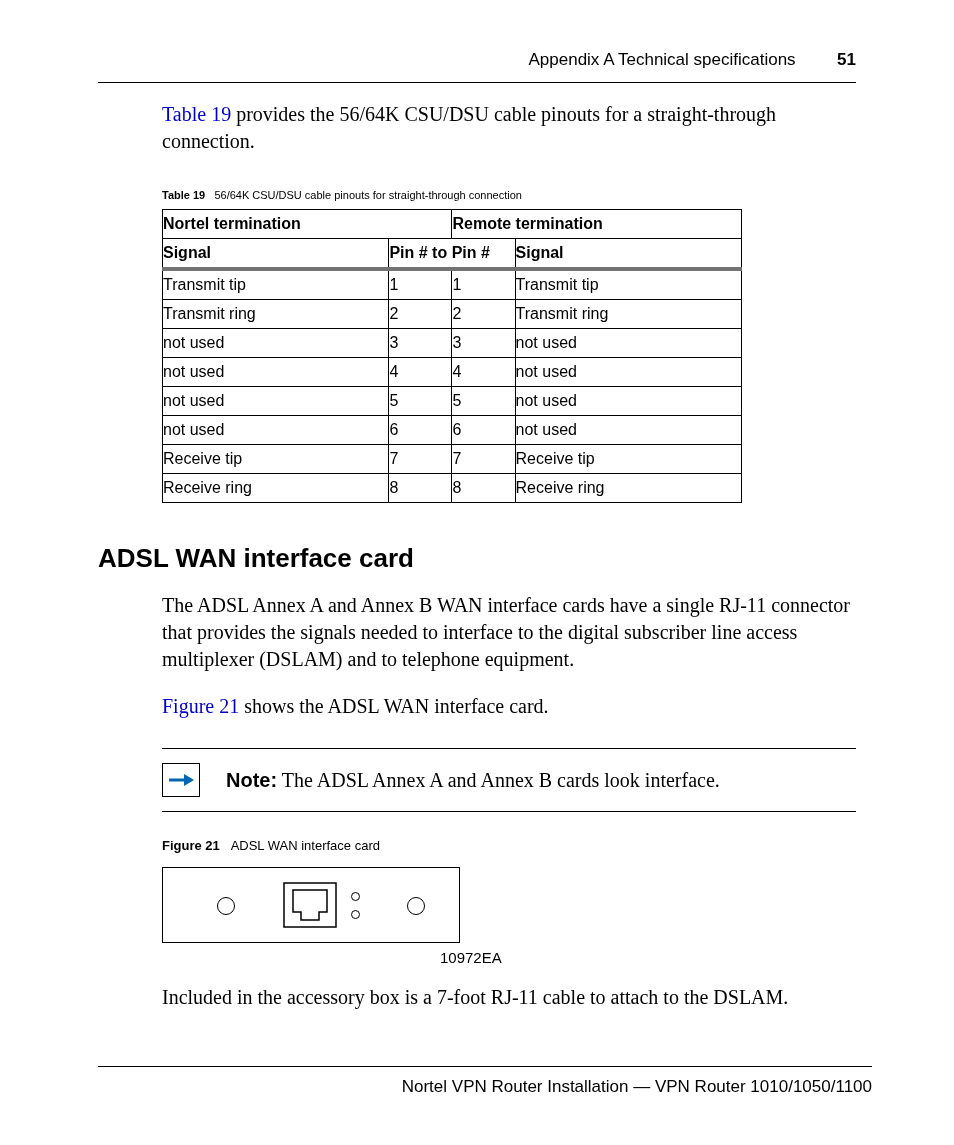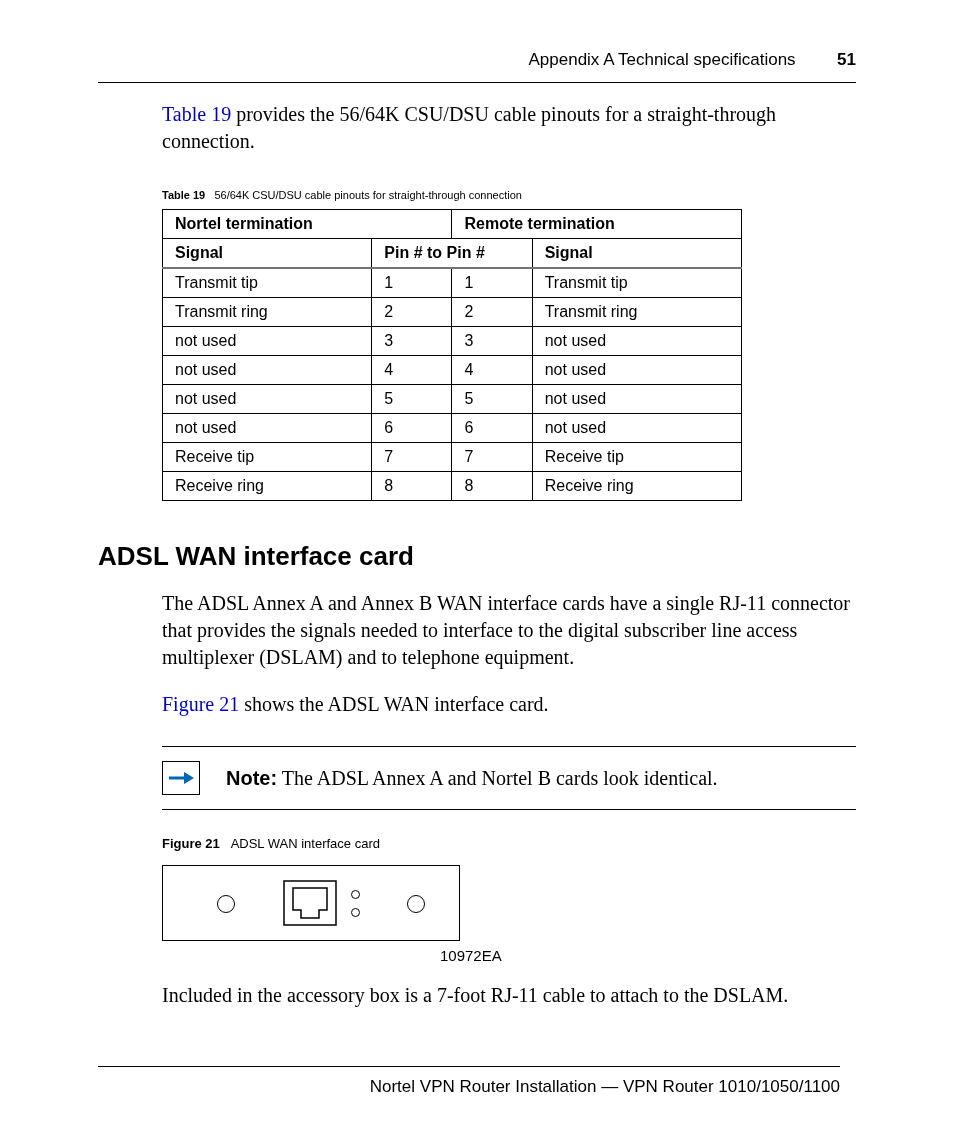--- a/index.html
+++ b/index.html
@@ -7,24 +7,24 @@
   .page{padding:50px 98px 0 98px;}
   .running-head{font-family:Arial,Helvetica,sans-serif;font-size:17px;text-align:right;padding-bottom:12px;}
   .running-head .pnum{font-weight:bold;margin-left:32px;}
   .hr{border:0;border-top:1.5px solid #000;margin:0;}
   .body-indent{margin-left:64px;}
   .para{font-size:20px;line-height:1.35;margin-top:18px;}
   .link{color:#0000c8;}
   .tbl-cap{font-family:Arial,Helvetica,sans-serif;font-size:11px;margin-top:34px;}
   .tbl-cap .lbl{font-weight:bold;}
   table.pinout{border-collapse:collapse;width:580px;margin-top:8px;font-family:Arial,Helvetica,sans-serif;font-size:16px;}
-  table.pinout th,table.pinout td{border:1px solid #000;padding:5px 12px;text-align:left;font-weight:normal;}
+  table.pinout th,table.pinout td{border:1px solid #000;padding:5px 0;text-align:left;font-weight:normal;}
   table.pinout tr.grp th{font-weight:bold;border-bottom:1px solid #000;}
   table.pinout tr.hdr th{font-weight:bold;}
-  table.pinout tr.hdr th.mid{border-bottom:2px solid #737373;}
+  table.pinout tr.hdr th.mid{border-bottom:4px solid #737373;}
   .col-sig{width:218px;}
   .col-pin{width:60px;}
   h2.section{font-family:Arial,Helvetica,sans-serif;font-size:26px;font-weight:bold;margin:40px 0 0 0;}
   .note-box{margin-top:28px;}
   .note-rule{border-top:1.2px solid #000;}
   .note-row{display:flex;align-items:center;padding:14px 0;}
   .note-icon{width:36px;height:32px;border:1.5px solid #000;display:flex;align-items:center;justify-content:center;margin-right:26px;flex:0 0 auto;}
   .note-icon svg{display:block;}
   .note-text{font-size:20px;}
   .note-text .nb{font-family:Arial,Helvetica,sans-serif;font-weight:bold;text-align:right;}
@@ -32,21 +32,21 @@
   .fig-cap .lbl{font-weight:bold;}
   .fig-box{border:1.5px solid #000;width:296px;height:74px;margin-top:14px;display:flex;align-items:center;position:relative;}
   .fig-box .circ{width:16px;height:16px;border:1.5px solid #000;border-radius:50%;position:absolute;}
   .fig-box .c1{left:54px;top:29px;}
   .fig-box .c2{right:34px;top:29px;}
   .fig-box .dot{width:7px;height:7px;border:1.2px solid #000;border-radius:50%;position:absolute;}
   .fig-box .d1{left:188px;top:24px;}
   .fig-box .d2{left:188px;top:42px;}
   .rj11{position:absolute;left:120px;top:14px;}
   .fig-code{font-family:Arial,Helvetica,sans-serif;font-size:15px;margin-top:6px;margin-left:278px;}
-  .footer{position:absolute;left:98px;right:114px;bottom:48px;}
+  .footer{position:absolute;left:98px;right:82px;bottom:48px;}
   .footer .hr{margin-bottom:10px;}
   .footer-text{font-family:Arial,Helvetica,sans-serif;font-size:17px;text-align:right;}
 </style>
 </head>
 <body>
 
 <div class="page">
   <div class="running-head">
     <span>Appendix A  Technical specifications</span>&nbsp;&nbsp;<span class="pnum">51</span>
   </div>
@@ -136,21 +136,21 @@
     <div class="note-box">
       <div class="note-rule"></div>
       <div class="note-row">
         <div class="note-icon">
           <svg width="26" height="14" viewBox="0 0 26 14">
               <line x1="1" y1="7" x2="18" y2="7" stroke="#0066b3" stroke-width="3"></line>
               <polygon points="16,1 26,7 16,13" fill="#0066b3"></polygon>
             </svg>
         </div>
         <div class="note-text">
-          <span class="nb">Note:</span><span> The ADSL Annex A and Nortel B cards look identical.</span>
+          <span class="nb">Note:</span><span> The ADSL Annex A and Annex B cards look interface.</span>
         </div>
       </div>
       <div class="note-rule"></div>
     </div>
 
     <div class="fig-cap">
       <span class="lbl">Figure 21</span>&nbsp;&nbsp;&nbsp;<span>ADSL WAN interface card</span>
     </div>
 
     <div class="fig-box">

